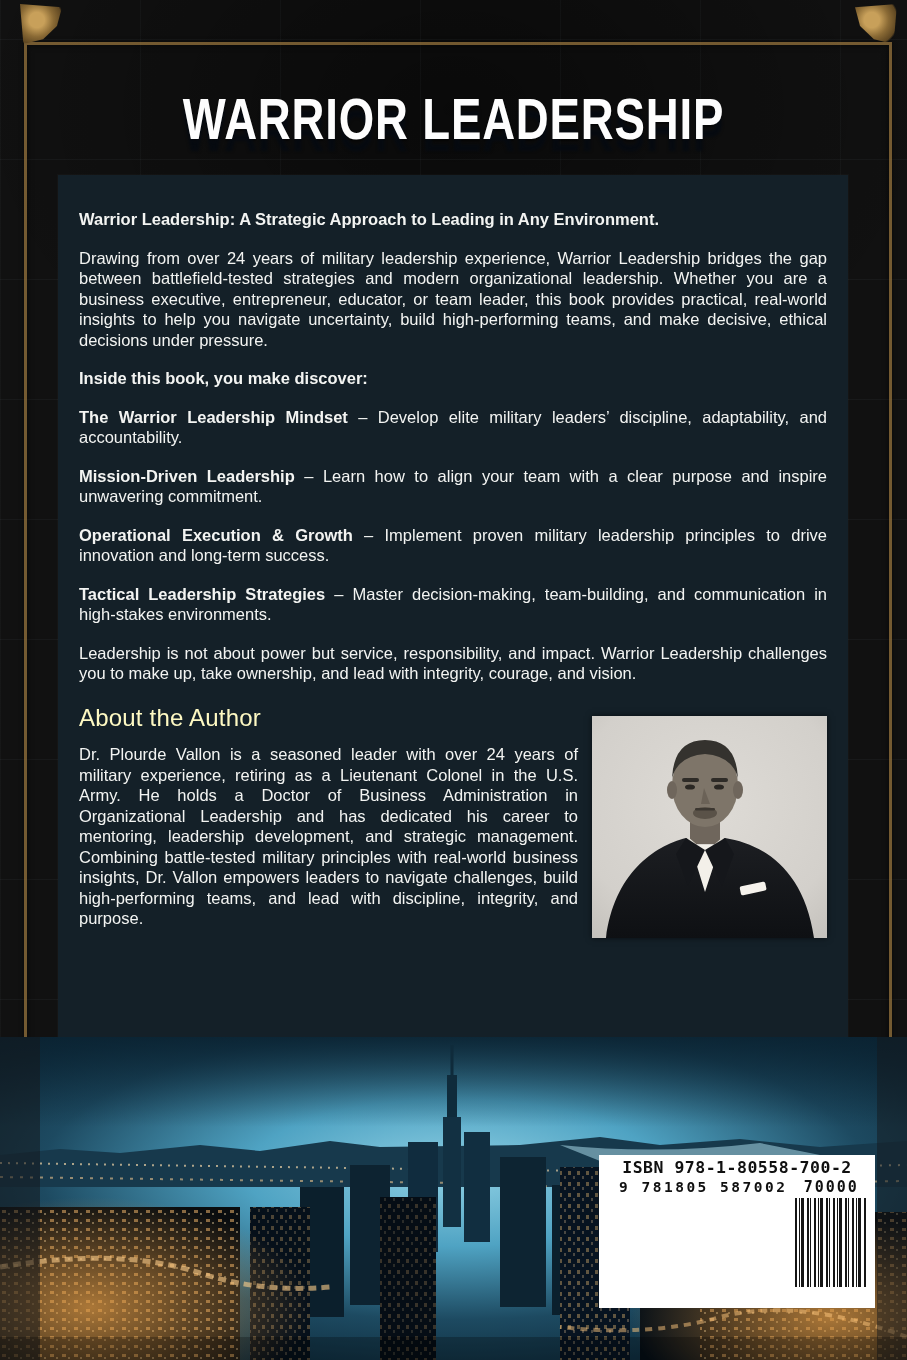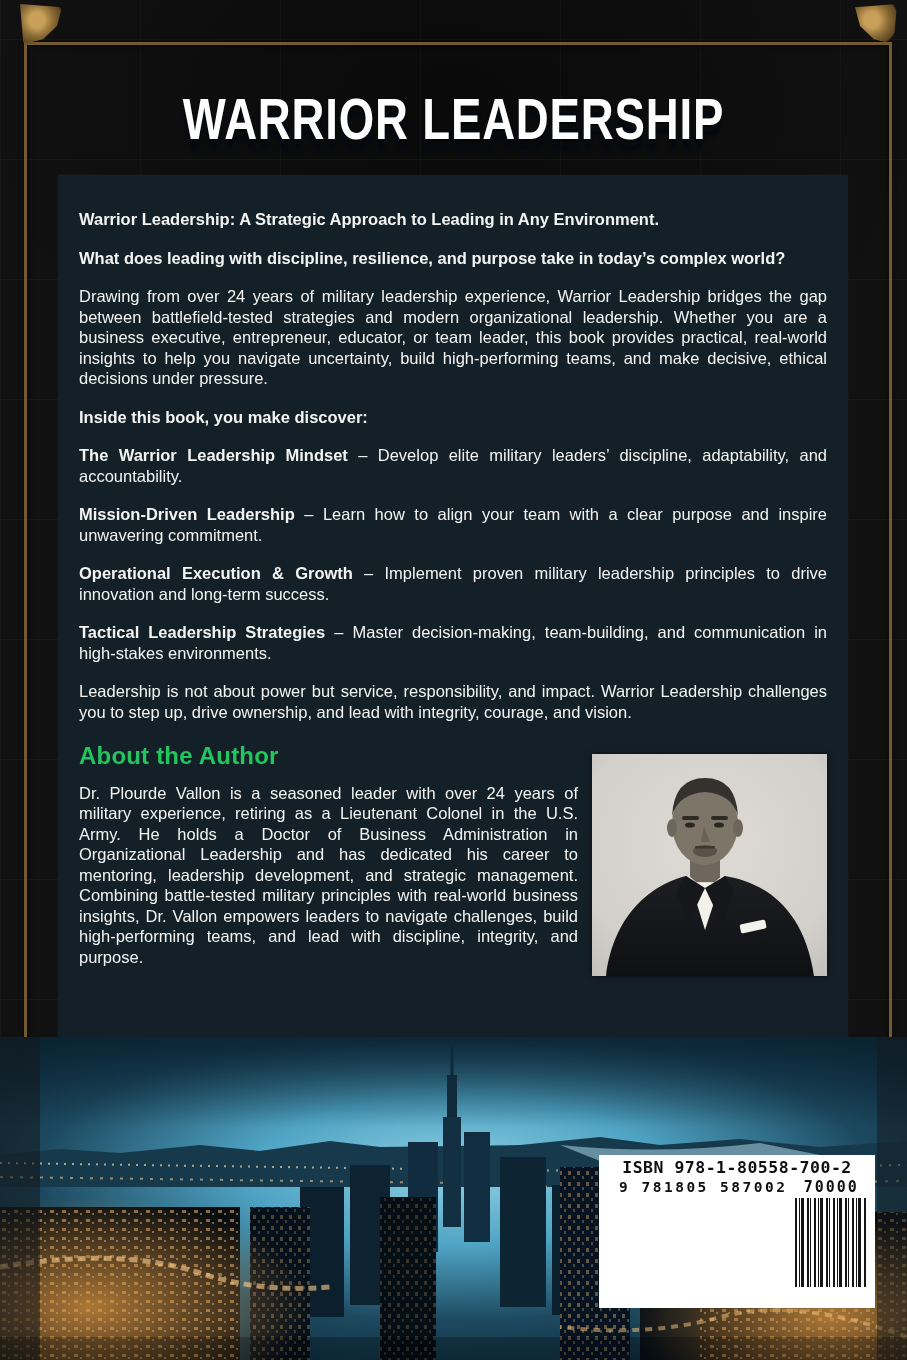--- a/index.html
+++ b/index.html
@@ -46,21 +46,21 @@
     position:absolute; left:58px; top:175px; width:790px; height:862px;
     background:#142028;
     box-shadow: 0 0 0 1px rgba(255,255,255,0.02);
     padding:34px 21px 20px 21px;
     color:#f3f4f2;
     font-size:16.5px; line-height:20.5px;
   }
   .panel p { text-align:justify; margin-bottom:18px; }
   .b { font-weight:bold; }
   .about-heading {
-    font-size:24px; font-weight:bold; color:#22c55e;
+    font-size:24px; font-weight:normal; color:#fef9c3;
     margin:6px 0 16px 0; letter-spacing:0.2px;
   }
   .bio-row { display:flex; gap:14px; }
   .bio-col { width:536px; }
   .photo {
     width:235px; height:222px; flex:none; margin-top:14px;
     box-shadow:0 0 6px rgba(0,0,0,0.6);
   }
   .photo svg { display:block; }
 
@@ -94,30 +94,29 @@
 <div class="cover">
   <div class="texture"></div>
   <div class="frame"></div>
   <div class="corner tl"></div>
   <div class="corner tr"></div>
 
   <h1 class="title">WARRIOR LEADERSHIP</h1>
 
   <div class="panel">
     <p class="b">Warrior Leadership: A Strategic Approach to Leading in Any Environment.</p>
-    <p class="b">What does leading with discipline, resilience, and purpose take in today’s complex world?</p>
     <p>Drawing from over 24 years of military leadership experience, Warrior Leadership bridges the gap between battlefield-tested strategies and modern organizational leadership. Whether you are a business executive, entrepreneur, educator, or team leader, this book provides practical, real-world insights to help you navigate uncertainty, build high-performing teams, and make decisive, ethical decisions under pressure.</p>
     <p class="b">Inside this book, you make discover:</p>
 
     <p><span class="b">The Warrior Leadership Mindset</span><span> – Develop elite military leaders’ discipline, adaptability, and accountability.</span></p>
     <p><span class="b">Mission-Driven Leadership</span><span> – Learn how to align your team with a clear purpose and inspire unwavering commitment.</span></p>
     <p><span class="b">Operational Execution &amp; Growth</span><span> – Implement proven military leadership principles to drive innovation and long-term success.</span></p>
     <p><span class="b">Tactical Leadership Strategies</span><span> – Master decision-making, team-building, and communication in high-stakes environments.</span></p>
 
-    <p>Leadership is not about power but service, responsibility, and impact. Warrior Leadership challenges you to step up, drive ownership, and lead with integrity, courage, and vision.</p>
+    <p>Leadership is not about power but service, responsibility, and impact. Warrior Leadership challenges you to make up, take ownership, and lead with integrity, courage, and vision.</p>
 
     <div class="bio-row">
       <div class="bio-col">
         <h2 class="about-heading">About the Author</h2>
         <p>Dr. Plourde Vallon is a seasoned leader with over 24 years of military experience, retiring as a Lieutenant Colonel in the U.S. Army. He holds a Doctor of Business Administration in Organizational Leadership and has dedicated his career to mentoring, leadership development, and strategic management. Combining battle-tested military principles with real-world business insights, Dr. Vallon empowers leaders to navigate challenges, build high-performing teams, and lead with discipline, integrity, and purpose.</p>
       </div>
       <div class="photo">
         <svg width="235" height="222" viewBox="0 0 235 222" xmlns="http://www.w3.org/2000/svg">
           <defs>
             <radialGradient id="pbg" cx="50%" cy="40%" r="80%">

